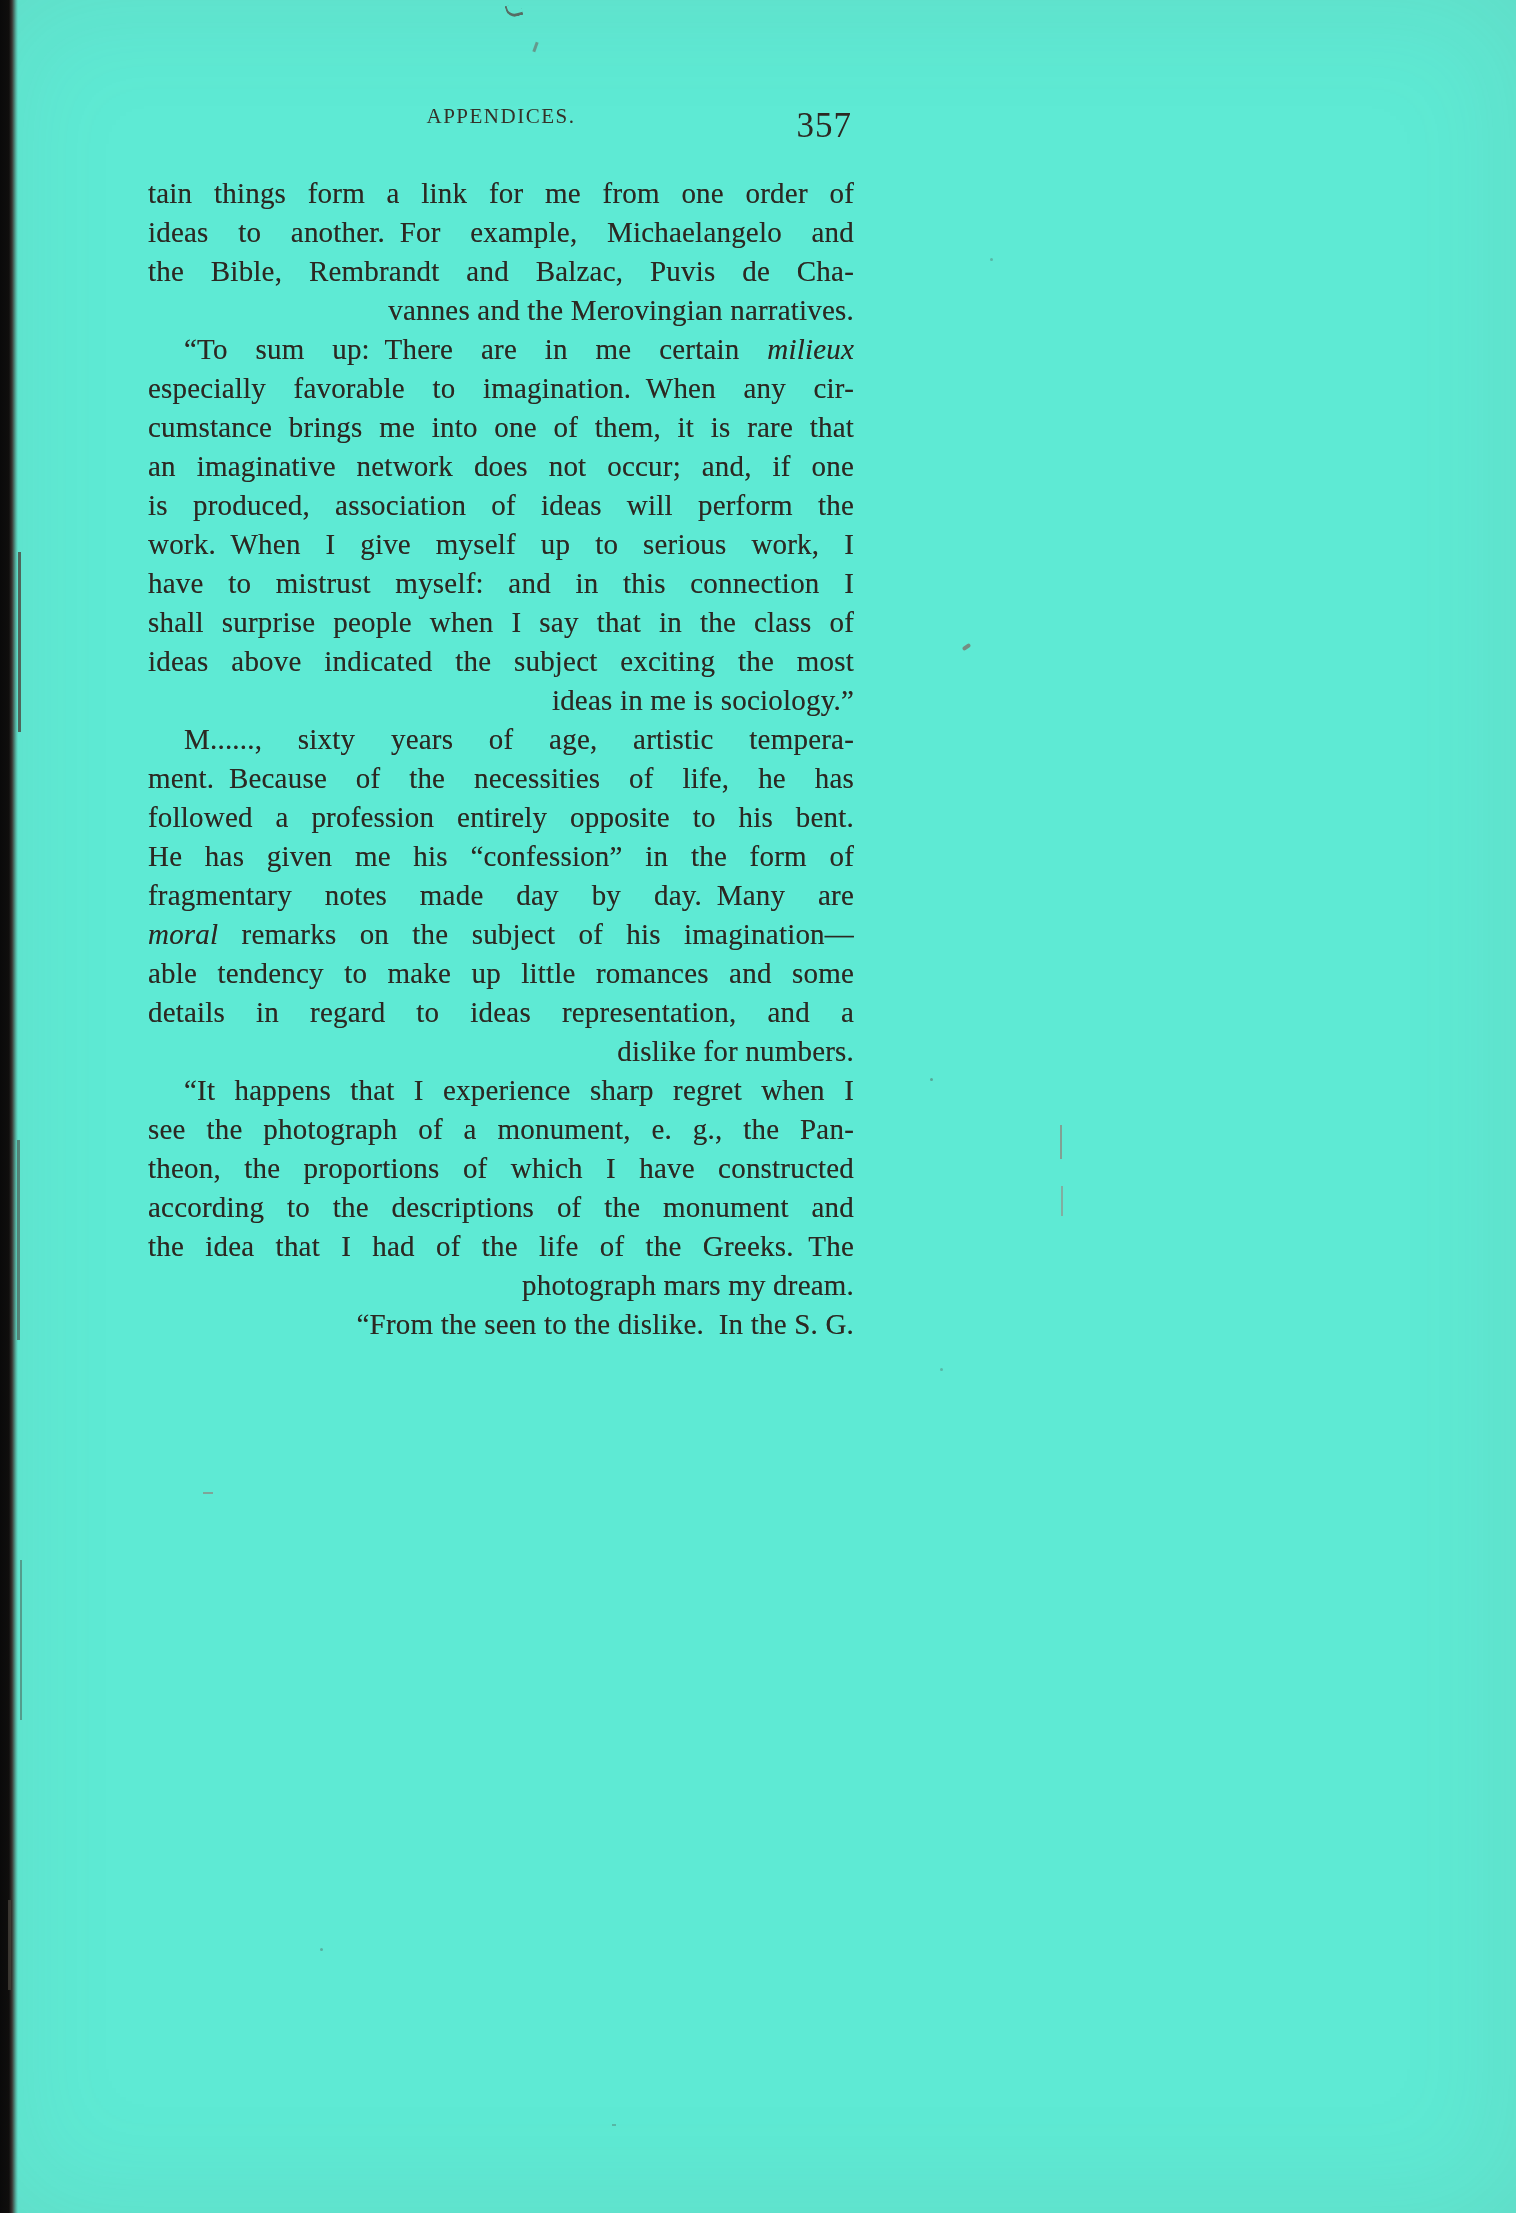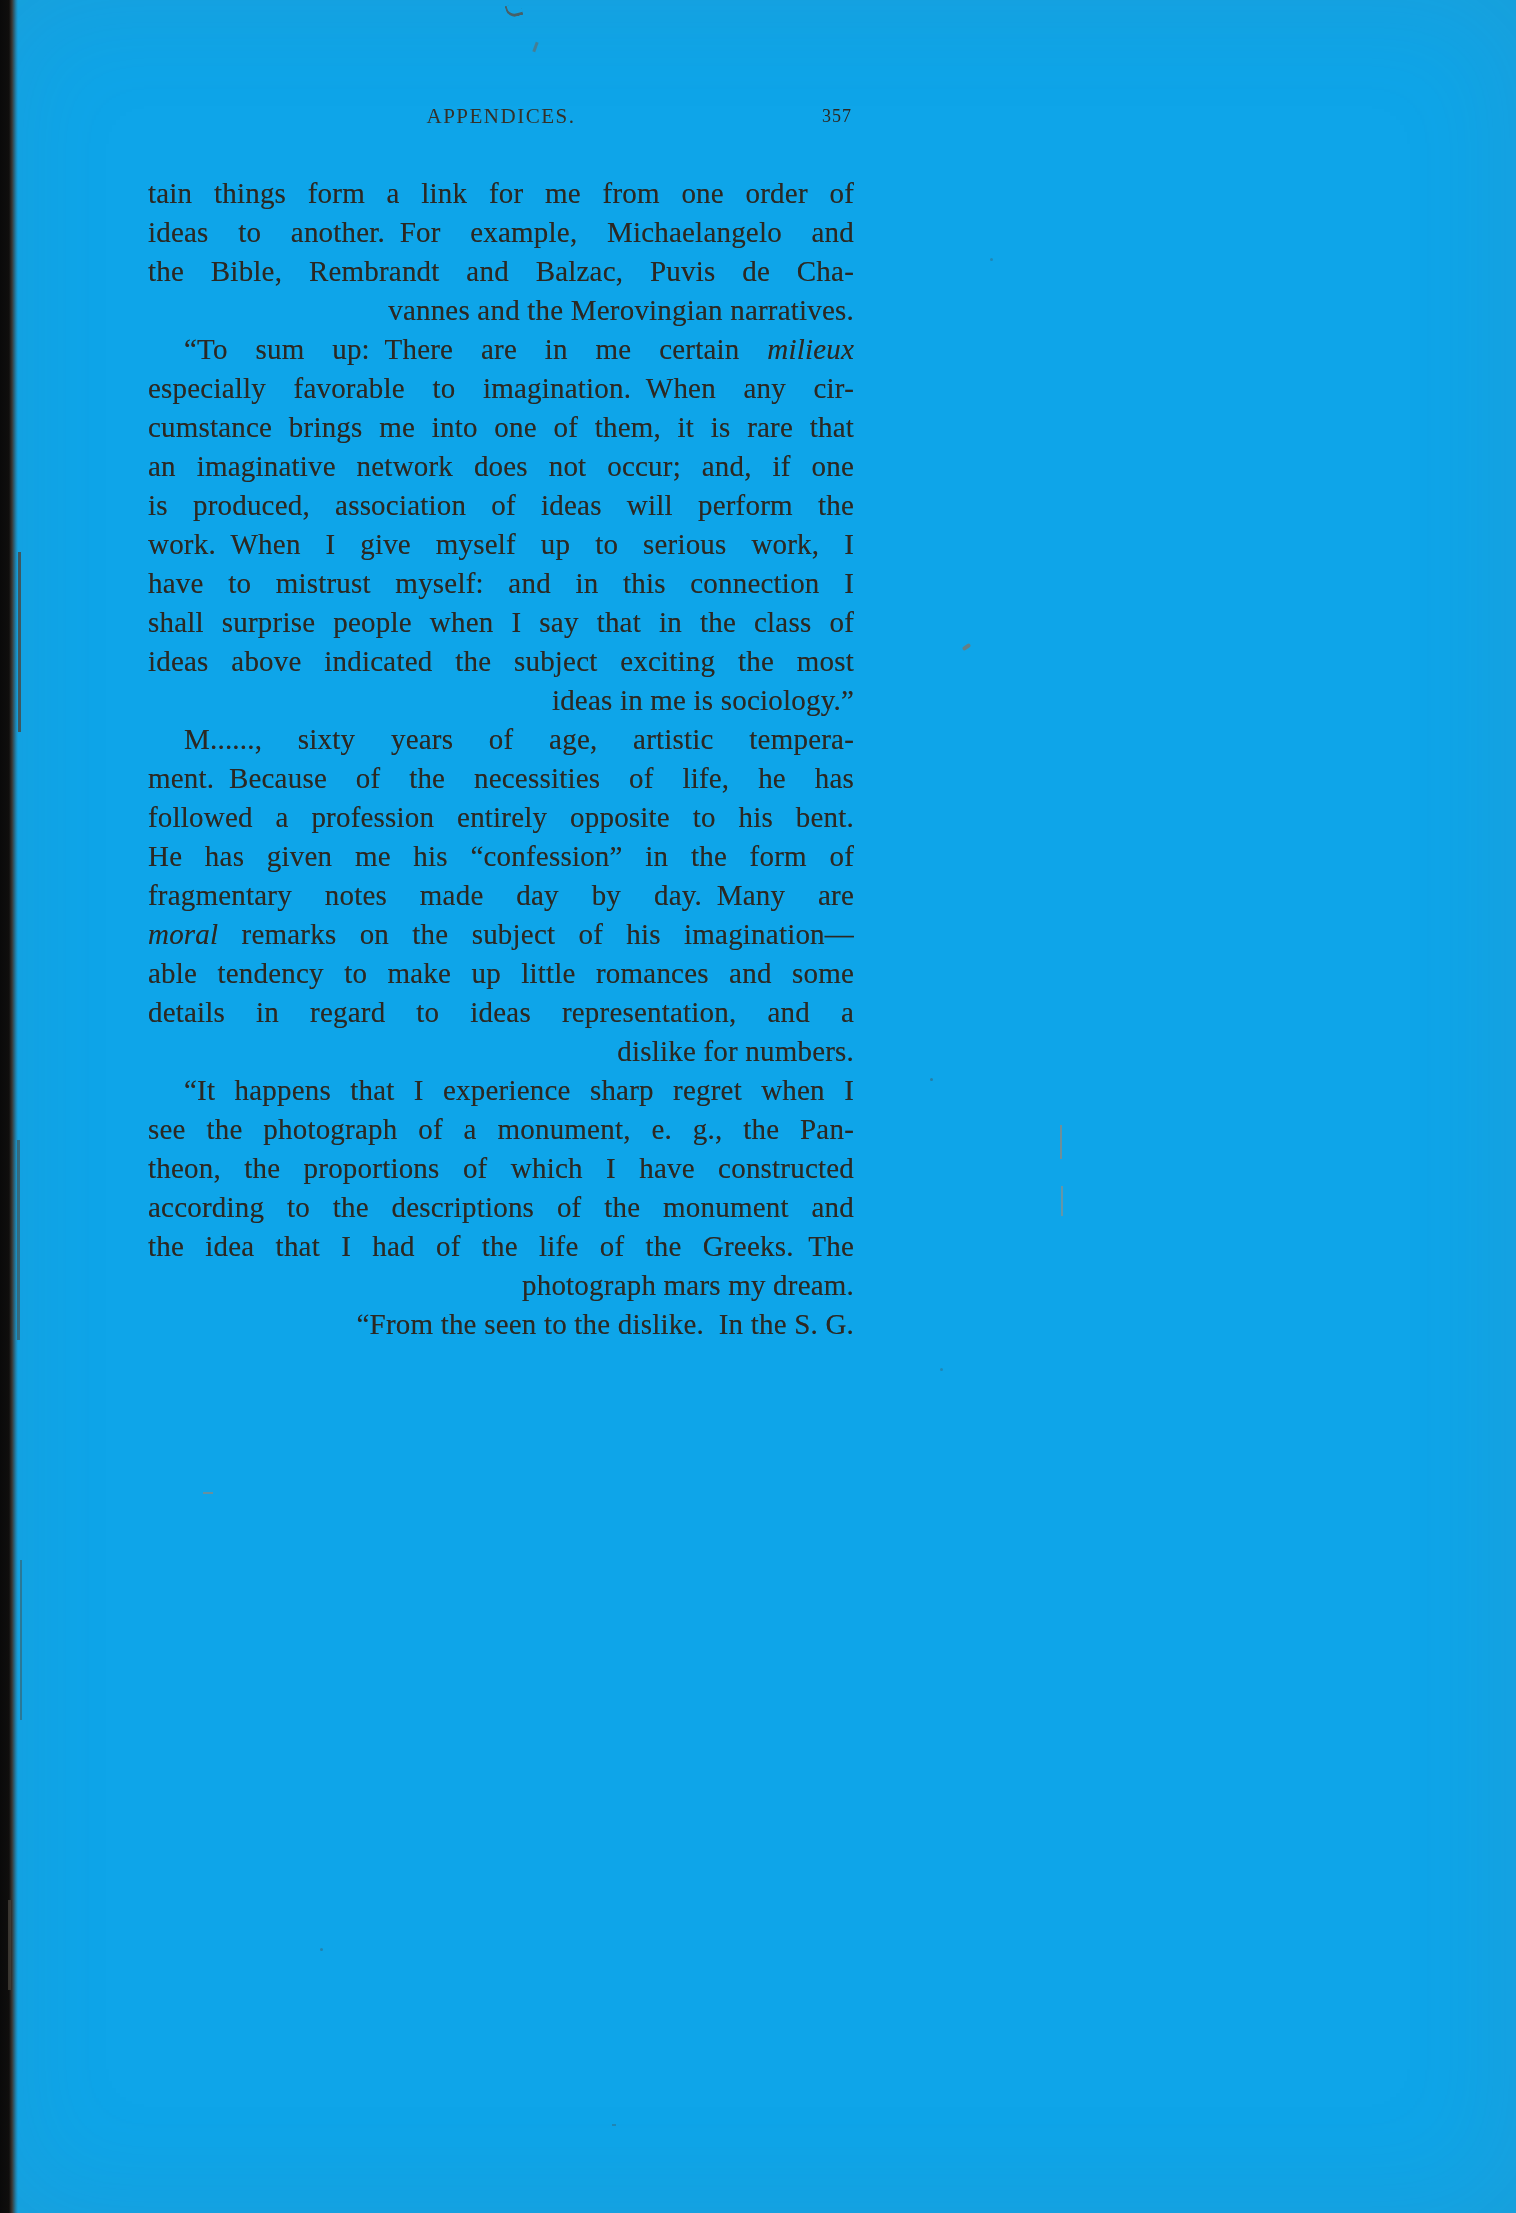--- a/index.html
+++ b/index.html
@@ -4,21 +4,21 @@
 <style>
   html, body {
     margin: 0;
     padding: 0;
     background: #e9e7e2;
   }
   .page {
     position: relative;
     width: 1516px;
     height: 2213px;
-    background: #0ea5e9;
+    background: #5eead4;
     overflow: hidden;
     font-family: "Liberation Serif", "DejaVu Serif", serif;
     color: #2c2822;
     box-shadow: inset 0 0 120px rgba(120,115,100,0.12);
   }
   
   .binding {
     position: absolute;
     left: 0; top: 0;
     width: 18px; height: 100%;
@@ -45,21 +45,21 @@
   .header-title {
     text-align: center;
     font-size: 21px;
     letter-spacing: 1.5px;
     color: #353128;
   }
   .page-number {
     position: absolute;
     right: 2px;
     top: 2px;
-    font-size: 18px;
+    font-size: 35px;
     letter-spacing: 1px;
   }
   .text-block {
     margin-top: 36px;
     font-size: 29px;
     line-height: 39px;
     letter-spacing: 0.2px;
     text-shadow: 0 0 0.5px rgba(40,35,28,0.45);
     font-family: Liberation Serif, serif;
   }

